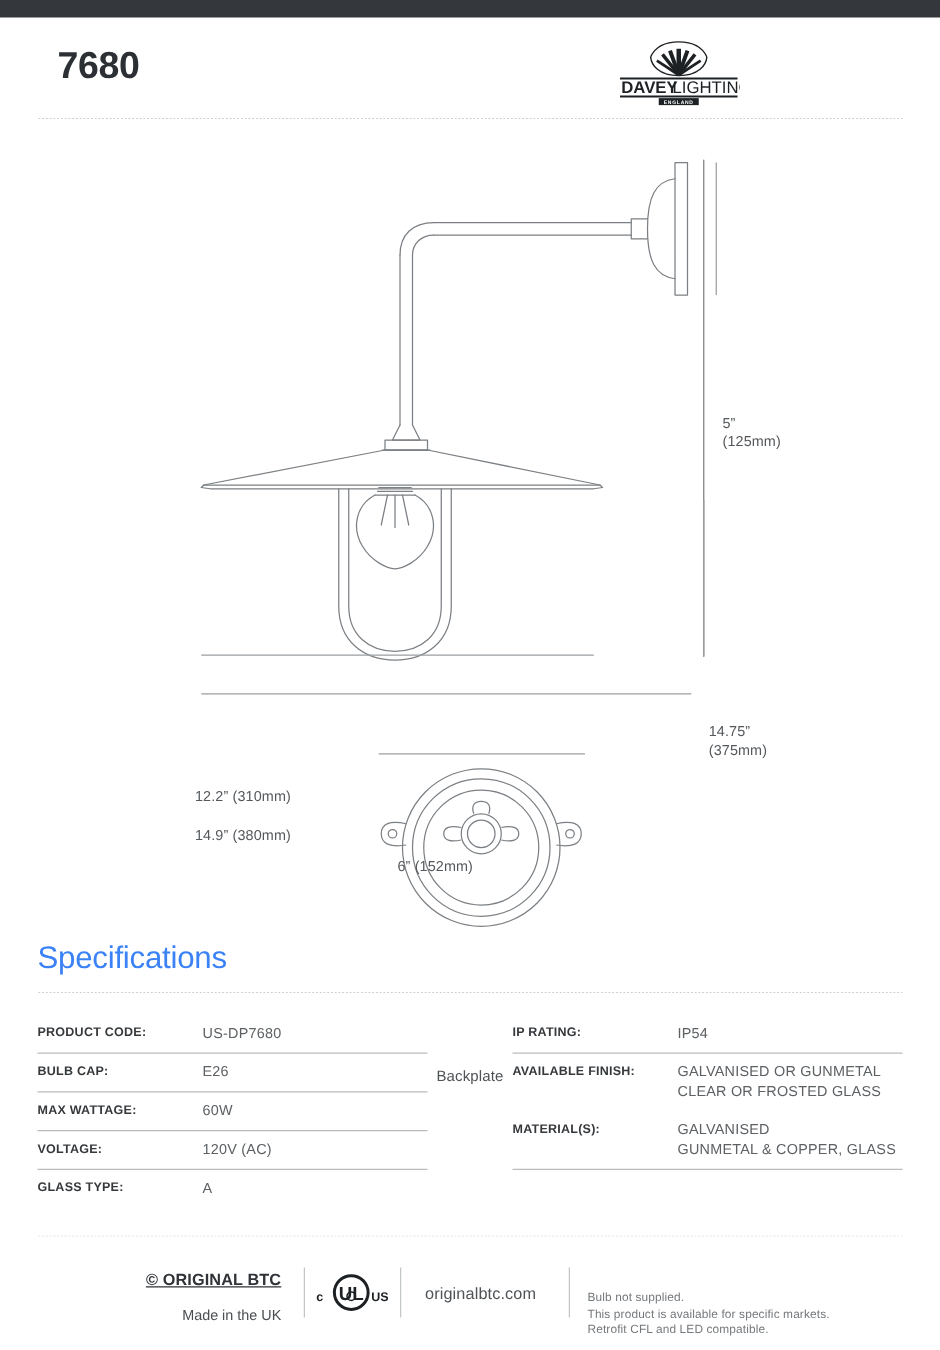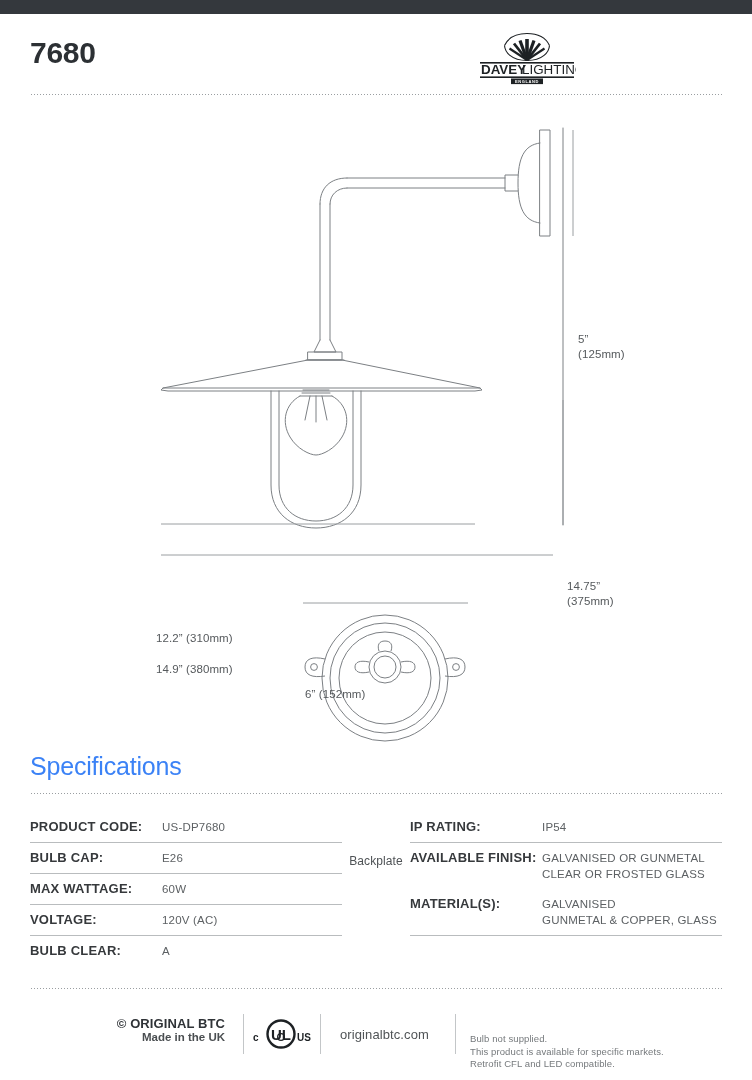--- a/index.html
+++ b/index.html
@@ -13,21 +13,21 @@
   .page { position: relative; width: 752px; height: 1080px; }
 
   
   .topbar {
     position: absolute; left: 0; top: 0; width: 752px; height: 14px;
     background: #34383d;
   }
 
   
   .header {
-    position: absolute; left: 0; top: 30px; width: 604px; height: 58px;
+    position: absolute; left: 16px; top: 30px; width: 604px; height: 58px;
   }
   .title-wrap {
     position: absolute; left: 30px; top: 6px;
     display: flex; align-items: baseline; gap: 11px;
   }
   .title-code {
     font-size: 30px; font-weight: 700; letter-spacing: -0.3px;
     color: #2c3034;
   }
   .title-name {
@@ -61,21 +61,21 @@
   .dimlabel {
     position: absolute;
     font-size: 11.5px; color: #55595c; line-height: 15px;
     letter-spacing: 0.1px;
     white-space: pre-line;
   }
   .dim-vert-top   { left: 578px; top: 232px; }
   .dim-vert-bot   { left: 567px; top: 479px; }
   .dim-h1         { left: 156px; top: 531px; }
   .dim-h2         { left: 156px; top: 562px; }
-  .dim-back       { left: 305px; top: 587px; }
+  .dim-back       { left: 318px; top: 587px; }
   .backplate-cap  { left: 0px; top: 754px; width: 752px; text-align: center;
                     font-size: 12px; color: #4e5255; }
 
   
   .spec-title {
     position: absolute; left: 30px; top: 752px;
     font-size: 25px; font-weight: 400; color: #3b82f6; letter-spacing: -0.2px;
   }
   .spec-grid {
     position: absolute; left: 30px; top: 812px; width: 692px;
@@ -84,37 +84,37 @@
   .spec-col { width: 312px; }
   .spec-row {
     display: flex; align-items: flex-start;
     padding: 7px 0 7px 0;
     border-bottom: 1px solid #b9bcbe;
     min-height: 31px;
   }
   .spec-row.last { border-bottom: none; }
   .spec-key {
     width: 132px; flex: 0 0 132px;
-    font-size: 13px; font-weight: 700; color: #36393c;
+    font-size: 10px; font-weight: 700; color: #36393c;
     letter-spacing: 0.2px; line-height: 16px;
   }
   .spec-val {
     font-size: 11.5px; font-weight: 400; color: #5d6164;
     letter-spacing: 0.2px; line-height: 16px; white-space: pre-line;
   }
 
   
   .footer {
     position: absolute; left: 0; top: 1008px; width: 752px; height: 62px;
   }
   .foot-brand {
     position: absolute; left: 60px; top: 8px; width: 165px; text-align: right;
   }
-  .foot-brand .l1 { font-size: 13px; font-weight: 700; color: #2f3337; letter-spacing: 0.1px; }
-  .foot-brand .l2 { font-size: 11.5px; font-weight: 700; color: #4a4e51; margin-top: 0; }
+  .foot-brand .l1 { font-size: 13px; font-weight: 700; color: #2f3337; letter-spacing: 0.1px; text-decoration: underline; }
+  .foot-brand .l2 { font-size: 11.5px; font-weight: 400; color: #4a4e51; margin-top: 16px; }
 
   .divider {
     position: absolute; top: 6px; width: 1px; height: 40px; background: #c3c6c8;
   }
   .div-1 { left: 243px; }
   .div-2 { left: 320px; }
   .div-3 { left: 455px; }
 
   .ul-mark { position: absolute; left: 252px; top: 10px; width: 62px; height: 32px; }
   .foot-url {
@@ -269,21 +269,21 @@
       </div>
       <div class="spec-row">
         <div class="spec-key">MAX WATTAGE:</div>
         <div class="spec-val">60W</div>
       </div>
       <div class="spec-row">
         <div class="spec-key">VOLTAGE:</div>
         <div class="spec-val">120V (AC)</div>
       </div>
       <div class="spec-row last">
-        <div class="spec-key">BULB CLEAR:</div>
+        <div class="spec-key">GLASS TYPE:</div>
         <div class="spec-val">A</div>
       </div>
     </div>
 
     <div class="spec-col">
       <div class="spec-row">
         <div class="spec-key">IP RATING:</div>
         <div class="spec-val">IP54</div>
       </div>
       <div class="spec-row last">

